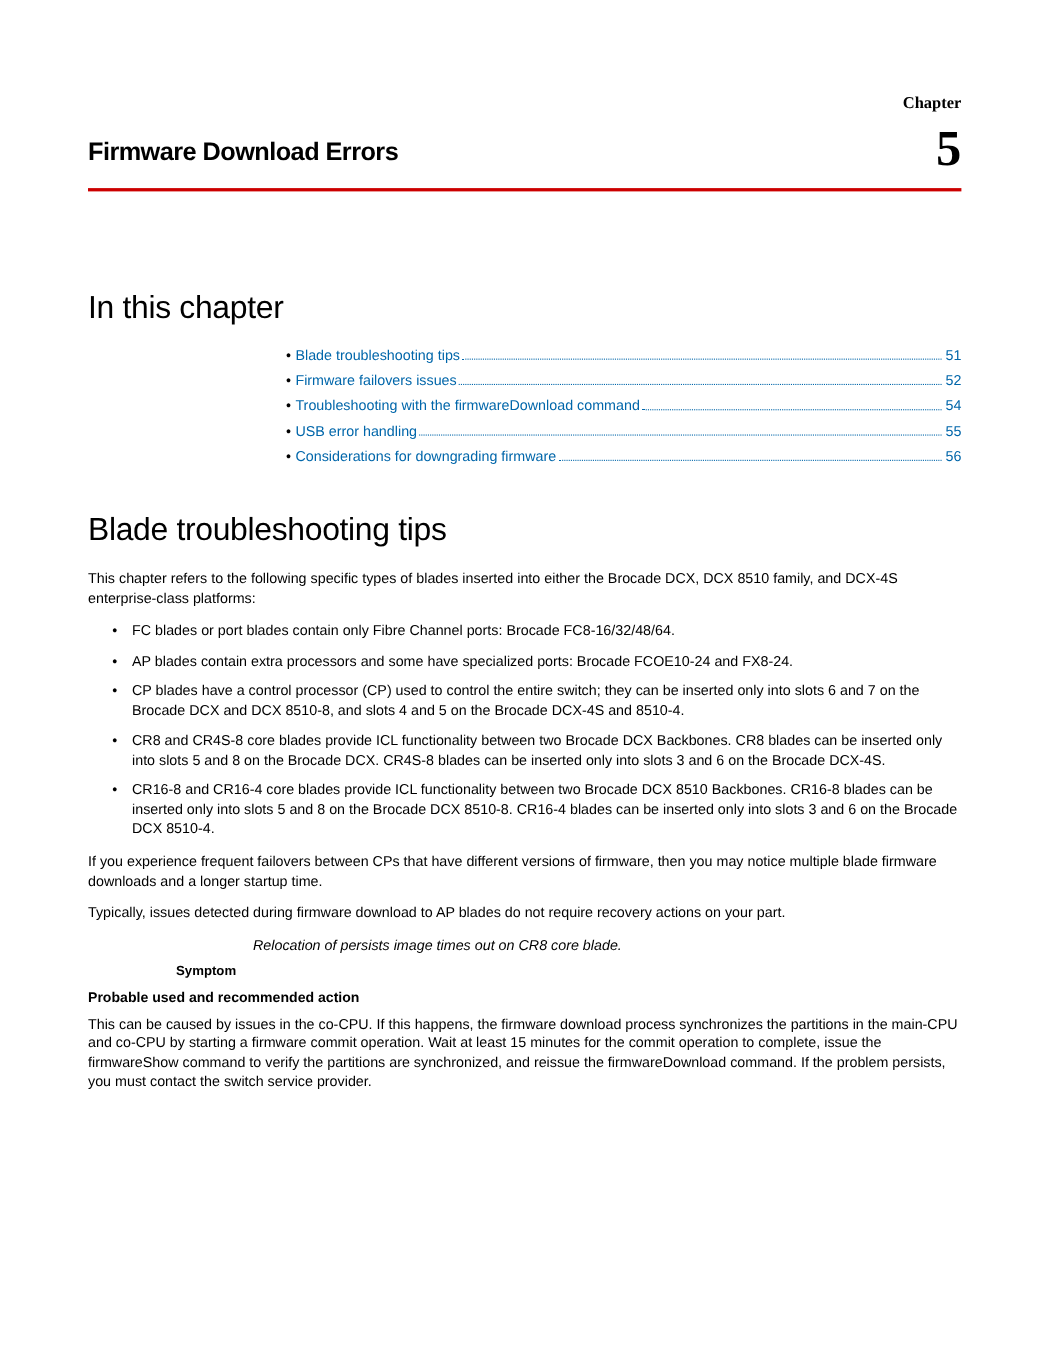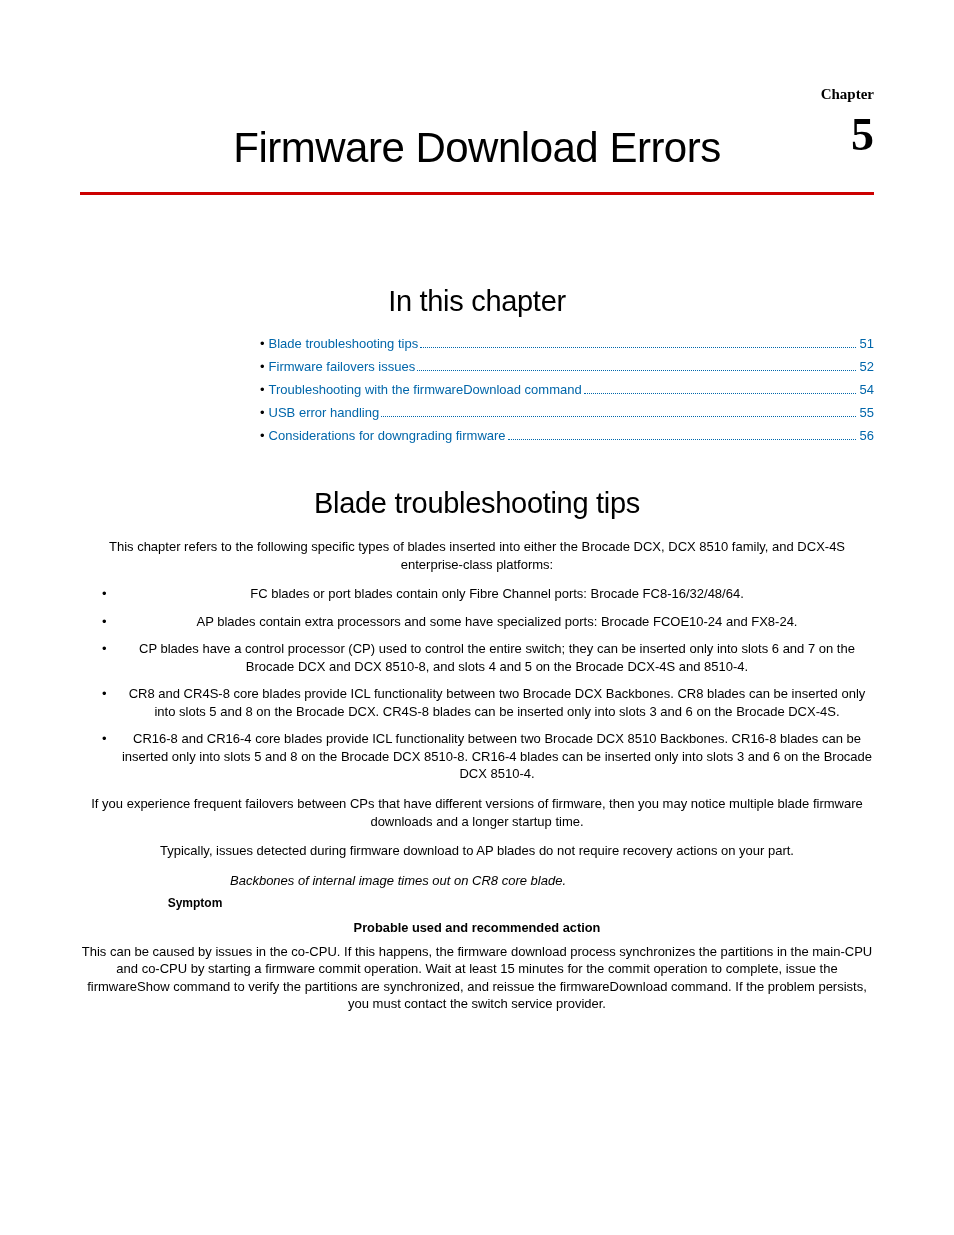--- a/index.html
+++ b/index.html
@@ -1,21 +1,21 @@
 <!DOCTYPE html>
 <html><head>
 <meta charset="utf-8">
 <style>
   * { box-sizing: border-box; margin: 0; padding: 0; }
   html, body { width: 954px; background: #fff; font-family: Arial, Helvetica, sans-serif; color: #000; }
-  .page { padding: 86px 80px 60px 80px; text-align: center; }
+  .page { padding: 86px 80px 60px 80px; }
   .chapter-header { position: relative; margin-bottom: 8px; }
   .chapter-label { position: absolute; right: 0; top: 0; font-family: Georgia, 'Times New Roman', serif; font-size: 15px; font-weight: bold; }
   .chapter-number { position: absolute; right: 0; top: 26px; font-family: Georgia, 'Times New Roman', serif; font-size: 46px; font-weight: bold; line-height: 1; }
-  .chapter-title { font-family: Arial, Helvetica, sans-serif; font-weight: normal; font-size: 42px; padding-top: 38px; padding-bottom: 12px; letter-spacing: -0.5px; }
+  .chapter-title { font-family: Arial, Helvetica, sans-serif; font-weight: bold; font-size: 23px; padding-top: 38px; padding-bottom: 12px; letter-spacing: -0.5px; }
   .red-rule { border: none; border-top: 3px solid #cc0000; margin-bottom: 90px; }
   .section-heading { font-family: Arial, Helvetica, sans-serif; font-weight: normal; font-size: 29px; margin-bottom: 18px; letter-spacing: -0.3px; }
   .toc { margin-left: 180px; margin-bottom: 44px; }
   .toc-item { display: flex; align-items: baseline; font-size: 13px; margin-bottom: 8px; }
   .toc-bullet { color: #000; margin-right: 4px; }
   .toc-link { color: #0066aa; text-decoration: none; white-space: nowrap; }
   .toc-leader { flex: 1; border-bottom: 1px dotted #0066aa; margin: 0 4px 3px 2px; min-width: 10px; }
   .toc-page { color: #0066aa; white-space: nowrap; }
   .body-block { }
   .para { font-size: 13px; line-height: 1.35; margin-bottom: 12px; }
@@ -87,21 +87,21 @@
       <li>CR8 and CR4S-8 core blades provide ICL functionality between two Brocade DCX Backbones. CR8 blades can be inserted only into slots 5 and 8 on the Brocade DCX. CR4S-8 blades can be inserted only into slots 3 and 6 on the Brocade DCX-4S.</li>
       <li>CR16-8 and CR16-4 core blades provide ICL functionality between two Brocade DCX 8510 Backbones. CR16-8 blades can be inserted only into slots 5 and 8 on the Brocade DCX 8510-8. CR16-4 blades can be inserted only into slots 3 and 6 on the Brocade DCX 8510-4.</li>
     </ul>
 
     <p class="para">If you experience frequent failovers between CPs that have different versions of firmware, then you may notice multiple blade firmware downloads and a longer startup time.</p>
     <p class="para">Typically, issues detected during firmware download to AP blades do not require recovery actions on your part.</p>
   </div>
 
   <div class="symptom-row">
     <div class="symptom-label">Symptom</div>
-    <div class="symptom-text">Backbones of internal image times out on CR8 core blade.</div>
+    <div class="symptom-text">Relocation of persists image times out on CR8 core blade.</div>
   </div>
 
   <div class="body-block">
     <p class="sub-heading">Probable used and recommended action</p>
     <p class="para">
       <span>This can be caused by issues in the co-CPU. If this happens, the firmware download process synchronizes the partitions in the main-CPU and co-CPU by starting a firmware commit operation. Wait at least 15 minutes for the commit operation to complete, issue the </span><span class="inline-bold">firmwareShow</span><span> command to verify the partitions are synchronized, and reissue the </span><span class="inline-bold">firmwareDownload</span><span> command. If the problem persists, you must contact the switch service provider.</span>
     </p>
   </div>
 
 </div>

